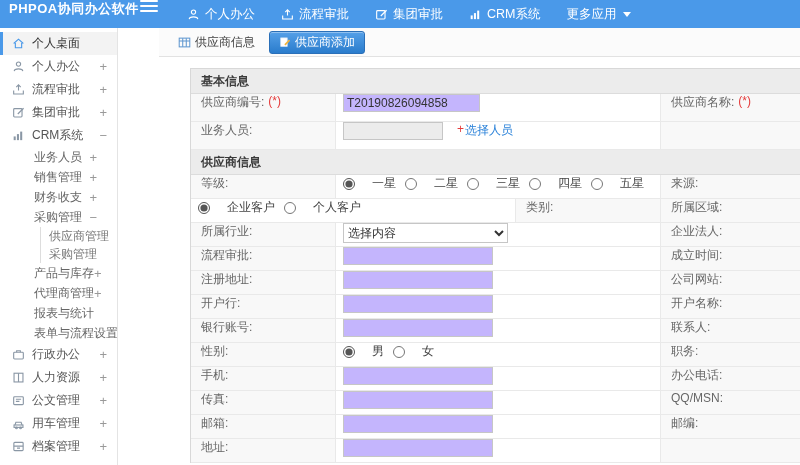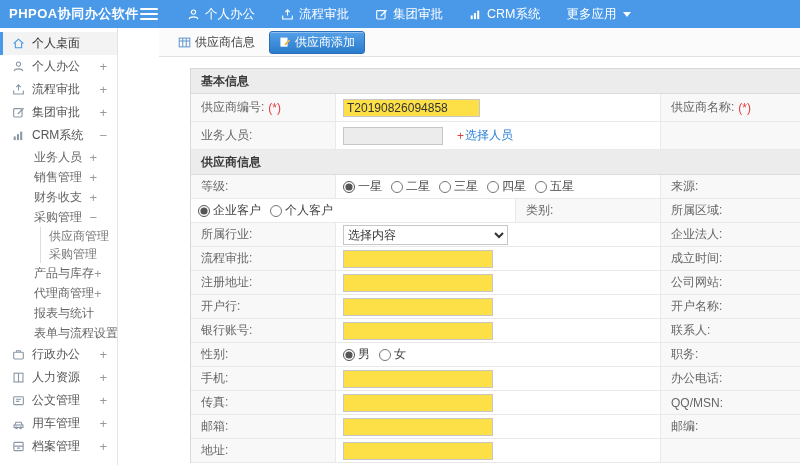--- a/index.html
+++ b/index.html
@@ -1,21 +1,21 @@
 <!DOCTYPE html>
 <html style="--accent: #4a99e9; --link: #2b82d9; --required: #e53d3d;"><head>
 <meta charset="utf-8">
 <style>
   * { box-sizing: border-box; margin: 0; padding: 0; }
   html,body { width:800px; height:465px; overflow:hidden; background:#fff;
     font-family:"Liberation Sans","DejaVu Sans",sans-serif; font-size:12px; color:#333; }
 
   
   .header { position:absolute; top:0; left:0; width:800px; height:28px;
-    background:var(--accent,#4a99e9); display:flex; align-items:center; color:#fff; }
+    background:var(--accent,#4a99e9); display:flex; color:#fff; }
   .logo { width:128px; padding-left:9px; font-size:13px; font-weight:bold; letter-spacing:0.5px; white-space:nowrap; }
   .hamburger { margin-left:12px; width:18px; display:flex; flex-direction:column; gap:3px; cursor:pointer; }
   .hamburger i { display:block; height:2px; background:#fff; border-radius:1px; }
   .topnav { display:flex; align-items:center; margin-left:16px; }
   .nav-item { display:flex; align-items:center; gap:5px; padding:0 13px; height:28px; cursor:pointer; font-size:12.5px; white-space:nowrap; }
   .nav-item svg { display:block; }
   .caret { width:0; height:0; border-left:4px solid transparent; border-right:4px solid transparent; border-top:5px solid #fff; margin-left:2px; }
 
   
   .sidebar { position:absolute; top:28px; left:0; width:118px; bottom:0; background:#fff;
@@ -39,37 +39,37 @@
     background:linear-gradient(#55a0e8,#2a7ccc); border-radius:3px; padding:2px 9px;
     box-shadow:inset 0 1px 0 rgba(255,255,255,.35); }
   .tab svg { display:block; }
 
   
   .form { margin:11px 0 0 31px; width:890px; border:1px solid #d8d8d8; border-bottom:none; background:#fff; }
   .section-header { height:25px; line-height:24px; background:#ececec; border-bottom:1px solid #dcdcdc;
     padding-left:10px; font-weight:bold; color:#3a3a3a; }
   .frow { display:flex; align-items:stretch; border-bottom:1px solid #e9e9e9; height:24px; }
   .frow.basic { height:28px; }
-  .fcell { display:flex; align-items:center; overflow:hidden; }
+  .fcell { display:flex; align-items:flex-start; overflow:hidden; }
   .lbl { width:145px; min-width:145px; background:#f8f8f8; border-right:1px solid #e9e9e9;
     padding-left:10px; color:#666; white-space:nowrap; }
   .lbl2 { width:143px; min-width:143px; }
   .fld1 { width:325px; min-width:325px; border-right:1px solid #e9e9e9; }
   .fld2 { flex:1; }
   .req { color:var(--required,#e53d3d); font-style:normal; margin-left:4px; }
   input[type=text] { height:18px; border:1px solid #c6c6c6; margin-left:7px; width:150px;
-    font-size:12px; padding:0 3px; font-family:inherit; color:#333; background:#fde047; }
+    font-size:12px; padding:0 3px; font-family:inherit; color:#333; background:#c4b5fd; }
   input[type=text].narrow { width:137px; }
   input[type=text].right-col { width:118px; margin-left:4px; }
   input[type=text].disabled { width:100px; background:#ececec; }
   select { height:20px; border:1px solid #c6c6c6; margin-left:7px; width:165px; font-size:12px;
     font-family:inherit; color:#333; background:#fff; }
   select.right-col { width:120px; margin-left:4px; }
   .radio-group { display:flex; align-items:center; margin-left:7px; gap:9px; }
-  .radio-opt { display:flex; align-items:center; gap:3px; color:#444; cursor:pointer; white-space:nowrap; }
+  .radio-opt { display:flex; align-items:center; gap:17px; color:#444; cursor:pointer; white-space:nowrap; }
   .radio-opt input { width:12px; height:12px; margin:0; accent-color:#555; }
   .plus { color:var(--required,#e53d3d); margin:0 1px 0 14px; }
   a.pick-link { color:var(--link,#2b82d9); text-decoration:none; cursor:pointer; }
 </style>
 </head>
 <body>
 
 <div class="header">
   <div class="logo">PHPOA协同办公软件</div>
   <div class="hamburger">

